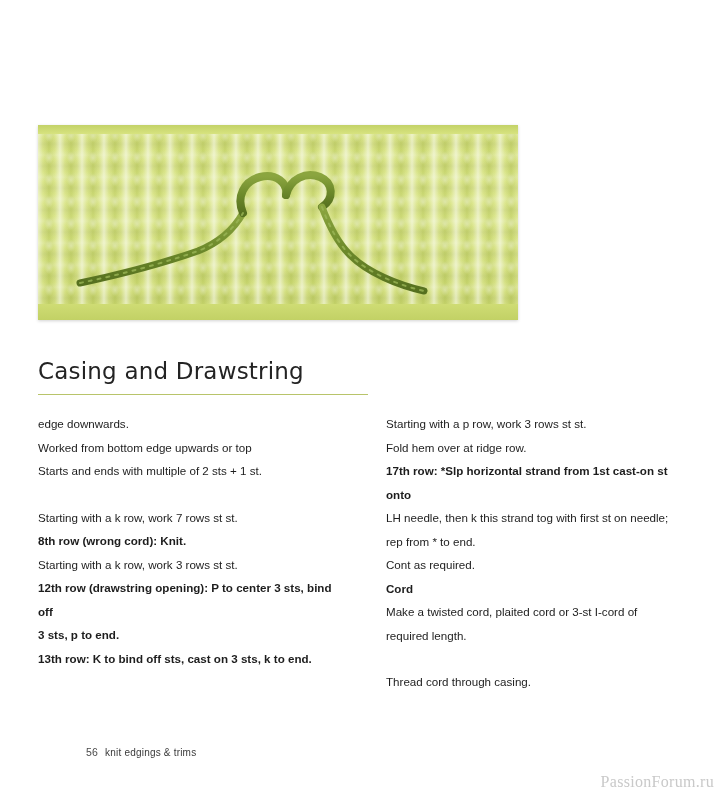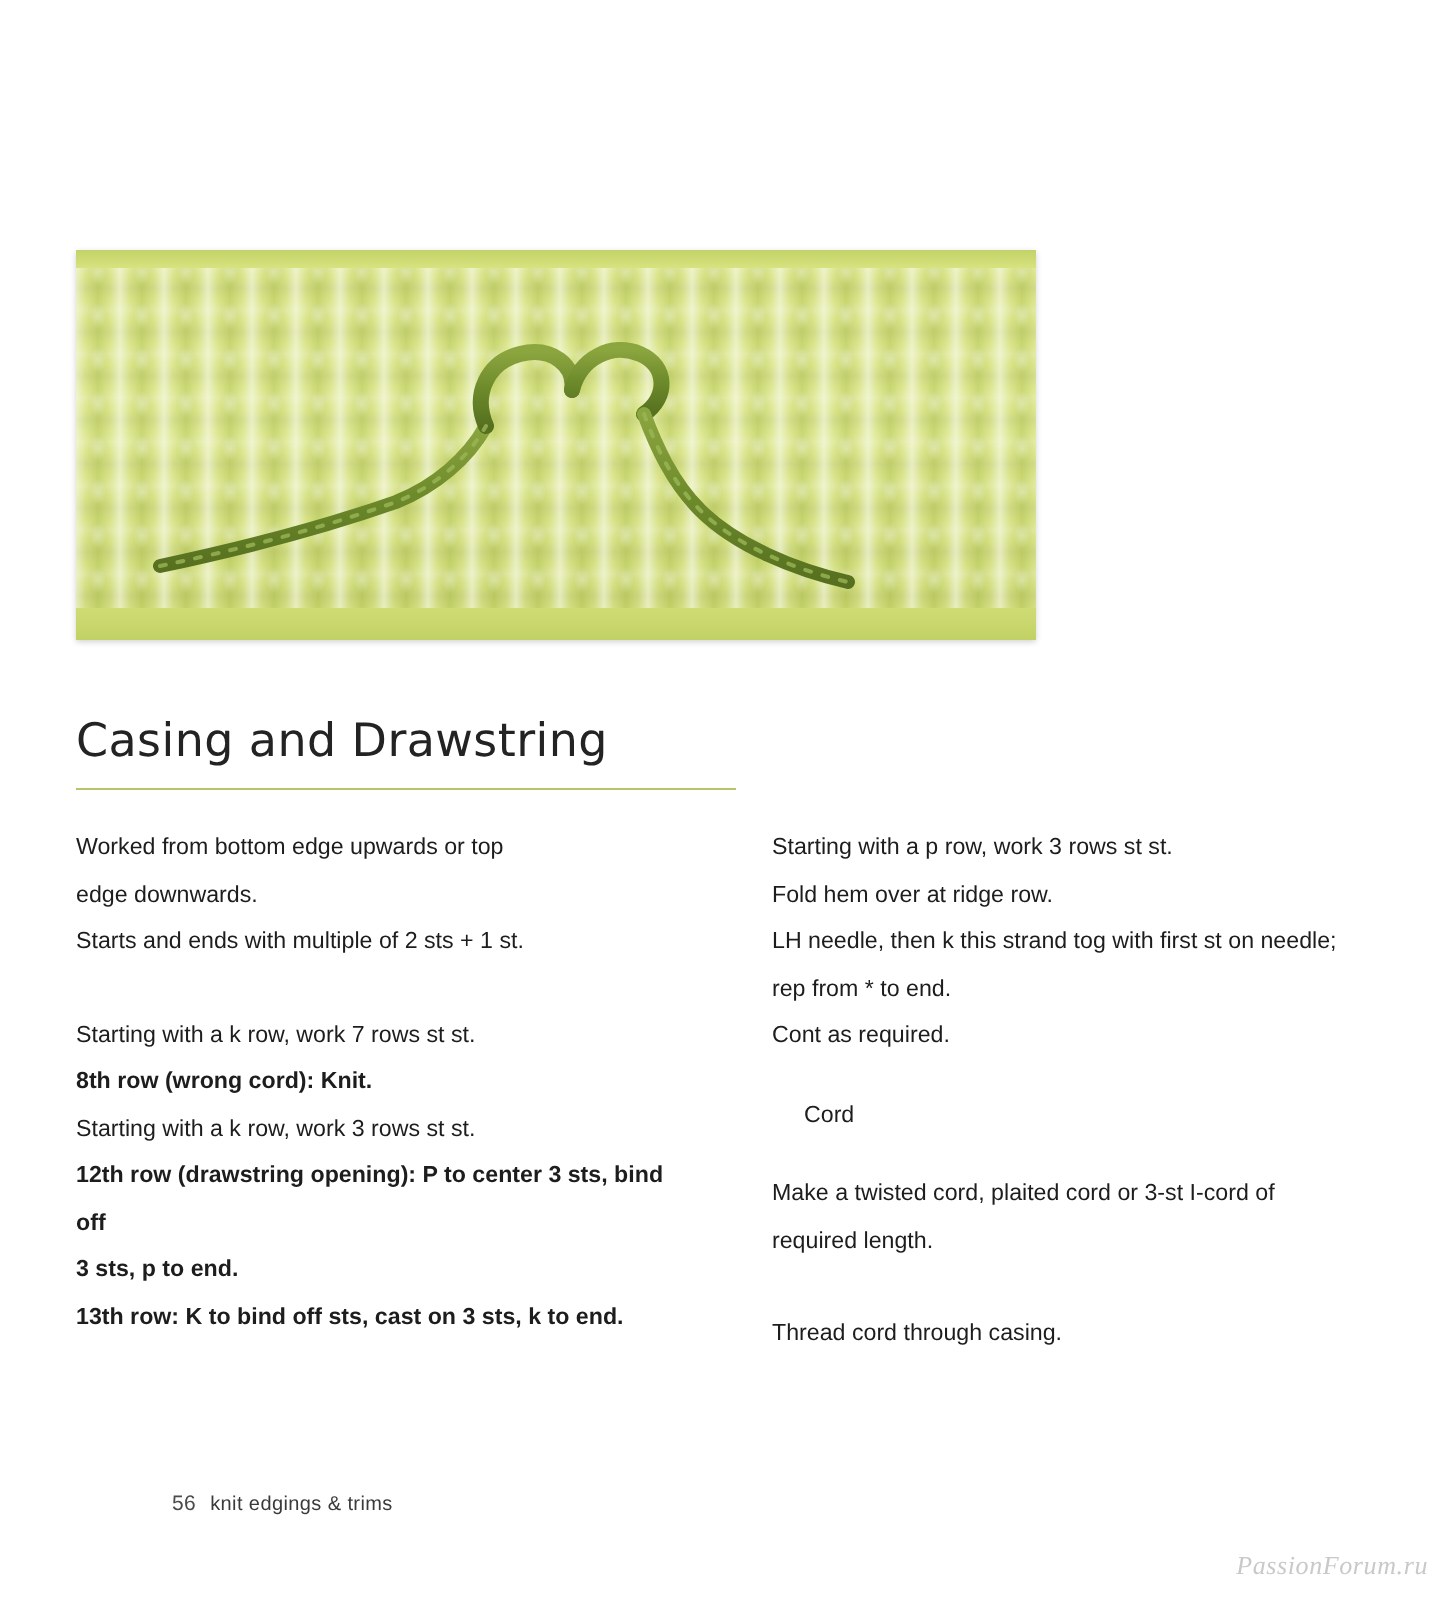--- a/index.html
+++ b/index.html
@@ -100,22 +100,22 @@
     color: #1d1d1d;
   }
   .col-left  { left: 38px; }
   .col-right { left: 386px; }
 
   .para { margin: 0; }
   .para + .para { margin-top: 0; }
   .gap { height: 23px; }
   .b { font-weight: bold; }
   .sub {
-    font-weight: normal;
-    margin: 16px;
+    font-weight: bold;
+    margin: 0;
   }
 
   
   .footer {
     position: absolute;
     left: 38px;
     bottom: 42px;
     font-size: 10px;
     color: #3a3a3a;
     letter-spacing: .2px;
@@ -128,24 +128,23 @@
   }
   .footer-text {
     font-size: 10px;
     color: #3a3a3a;
     text-align: center;
   }
   .watermark {
     position: absolute;
     right: 12px;
     bottom: 9px;
-    font-size: 13px;
+    font-size: 16px;
     color: #c9c9c9;
     font-family: "Liberation Serif", serif;
-    font-style: italic;
     letter-spacing: .3px;
     margin-top: 26px;
   }
 </style>
 </head>
 <body>
 
 <div class="swatch-wrap">
   <div class="swatch"></div>
   <div class="swatch-tex"></div>
@@ -171,35 +170,36 @@
 
     <path d="M42,158 C80,150 120,140 160,126 C180,118 196,104 205,88" fill="none" stroke="#9ab556" stroke-width="2" stroke-linecap="round" stroke-dasharray="3 6" opacity=".8"></path>
     <path d="M284,82 C290,98 298,116 312,130 C330,148 360,160 386,166" fill="none" stroke="#9ab556" stroke-width="2" stroke-linecap="round" stroke-dasharray="3 6" opacity=".8"></path>
   </svg>
 </div>
 
 <div class="page-title">Casing and Drawstring</div>
 <div class="title-rule"></div>
 
 <div class="col col-left">
+  <p class="para">edge downwards.</p>
   <p class="para">Worked from bottom edge upwards or top</p>
-  <p class="para">edge downwards.</p>
   <p class="para">Starts and ends with multiple of 2 sts + 1 st.</p>
   <div class="gap"></div>
   <p class="para">Starting with a k row, work 7 rows st st.</p>
   <p class="para b">8th row (wrong cord): Knit.</p>
   <p class="para">Starting with a k row, work 3 rows st st.</p>
   <p class="para b">12th row (drawstring opening): P to center 3 sts, bind off</p>
   <p class="para b">3 sts, p to end.</p>
   <p class="para b">13th row: K to bind off sts, cast on 3 sts, k to end.</p>
 </div>
 
 <div class="col col-right">
   <p class="para">Starting with a p row, work 3 rows st st.</p>
   <p class="para">Fold hem over at ridge row.</p>
+  <p class="para b">17th row: *Slp horizontal strand from 1st cast-on st onto</p>
   <p class="para">LH needle, then k this strand tog with first st on needle;</p>
   <p class="para">rep from * to end.</p>
   <p class="para">Cont as required.</p>
   <p class="sub">Cord</p>
   <p class="para">Make a twisted cord, plaited cord or 3-st I-cord of</p>
   <p class="para">required length.</p>
   <div class="gap"></div>
   <p class="para">Thread cord through casing.</p>
 </div>
 

